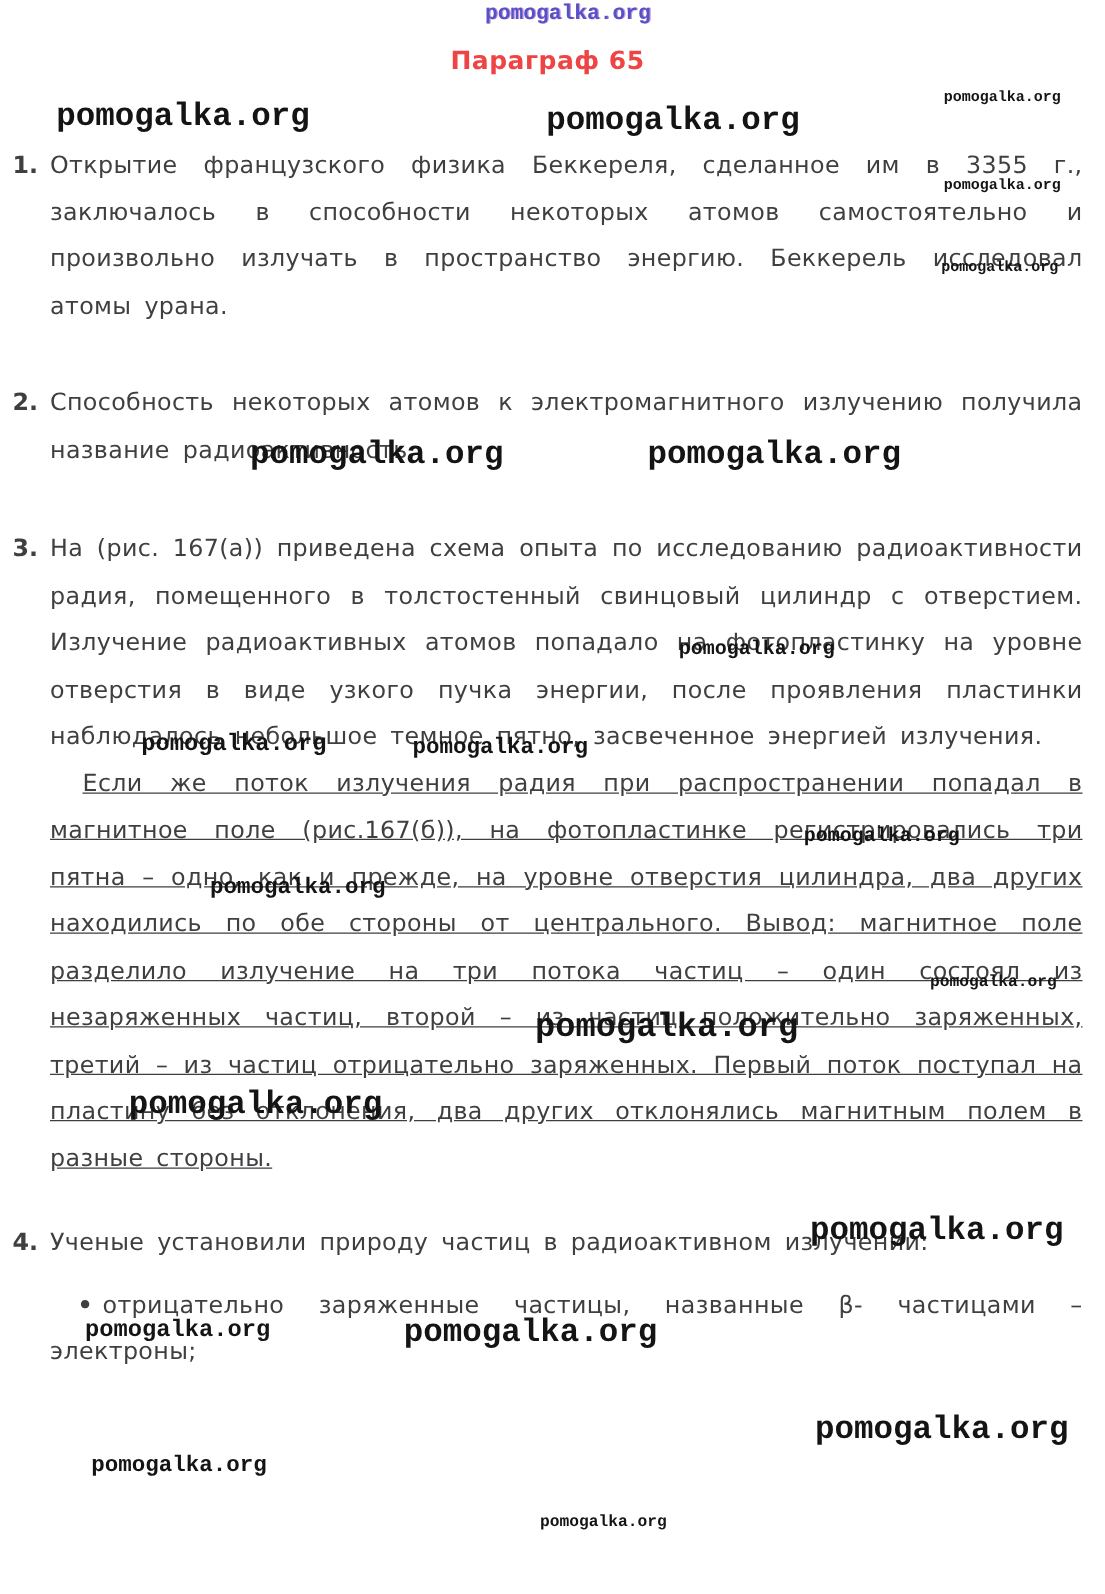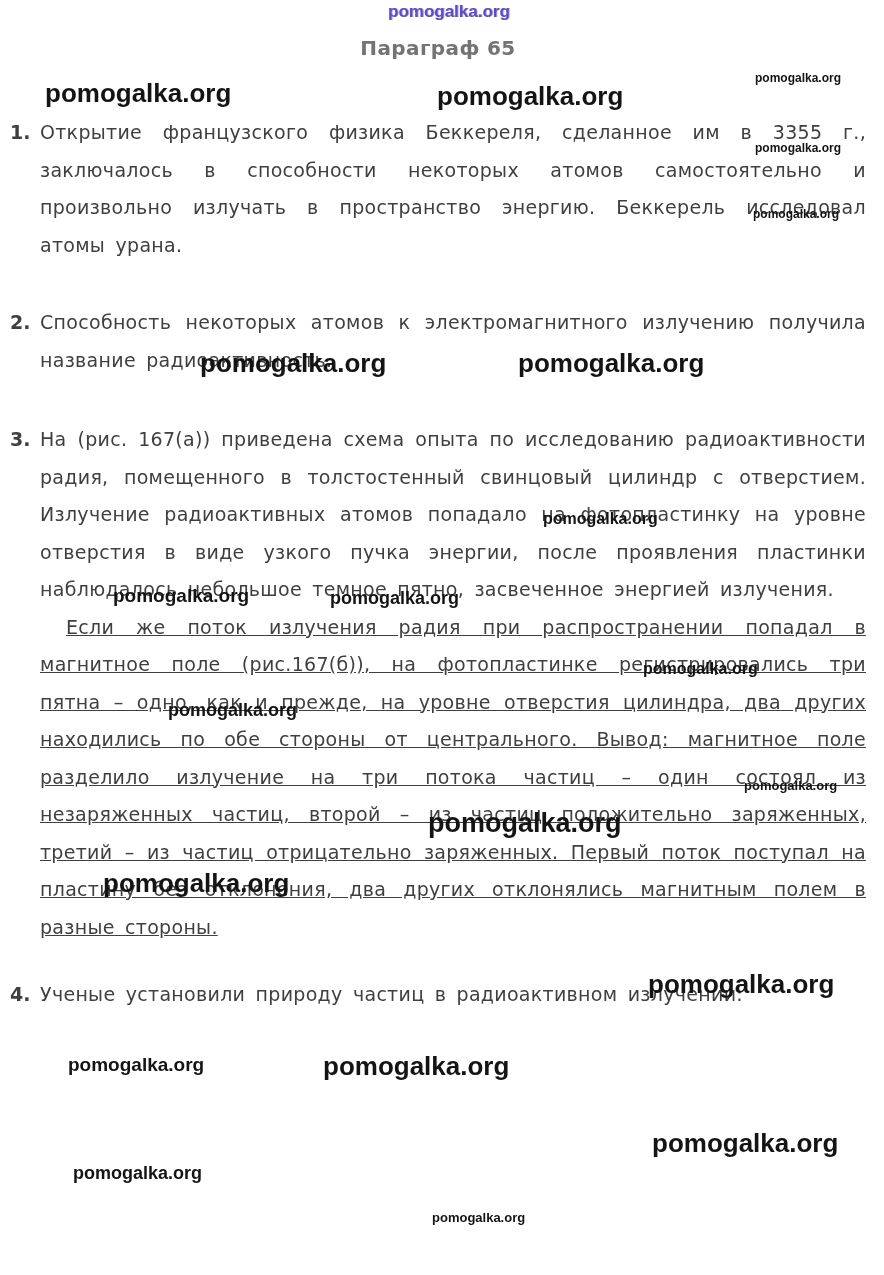--- a/index.html
+++ b/index.html
@@ -13,40 +13,40 @@
     color:#3f3f42;
     font-size:19px;
     line-height:37.5px;
     padding:36px 18px 0 10px;
   }
   .title {
     text-align:center;
     font-weight:bold;
     font-size:20px;
     line-height:24px;
-    color:#737373;
+    color:#ef4444;
     letter-spacing:0.4px;
     margin:0 0 54px 0;
   }
   .item { position:relative; padding-left:30px; }
   .item .num { position:absolute; left:0; top:0; font-weight:bold; }
   .item p { margin:0; text-align:justify; word-spacing:4px; letter-spacing:0.3px; }
   .mb40 { margin-bottom:40px; }
   .mb42 { margin-bottom:42px; }
   .mb30 { margin-bottom:30px; }
   .mb32 { margin-bottom:32px; }
   .indent { text-indent:26px;text-decoration:underline; }
   .intro { margin-bottom:12px !important; }
   .bullet { margin-bottom:12px !important; }
   .bullet.b2 { margin-bottom:8px !important; }
   .bullet.last { margin-bottom:0 !important; }
   .dot { display:inline-block; width:20px; margin-left:22px; font-weight:bold; }
   .wm {
     position:absolute;
-    font-family:Liberation Sans, sans-serif;
+    font-family:Liberation Mono, monospace;
     font-weight:bold;
     color:#141414;
     white-space:nowrap;
     line-height:1;
     z-index:5;
   }
   .wm-blue {
     color:#5552c8;
     text-shadow:1px 0 0 rgba(160,70,190,0.55);
   }
@@ -93,15 +93,16 @@
 
   <div class="item mb30">
     <span class="num">3.</span>
     <p>На (рис. 167(а)) приведена схема опыта по исследованию радиоактивности радия, помещенного в толстостенный свинцовый цилиндр с отверстием. Излучение радиоактивных атомов попадало на фотопластинку на уровне отверстия в виде узкого пучка энергии, после проявления пластинки наблюдалось небольшое темное пятно, засвеченное энергией излучения.</p>
     <p class="indent">Если же поток излучения радия при распространении попадал в магнитное поле (рис.167(б)), на фотопластинке регистрировались три пятна – одно, как и прежде, на уровне отверстия цилиндра, два других находились по обе стороны от центрального. Вывод: магнитное поле разделило излучение на три потока частиц – один состоял из незаряженных частиц, второй – из частиц положительно заряженных, третий – из частиц отрицательно заряженных. Первый поток поступал на пластину без отклонения, два других отклонялись магнитным полем в разные стороны.</p>
   </div>
 
   <div class="item mb32">
     <span class="num">4.</span>
     <p class="intro">Ученые установили природу частиц в радиоактивном излучении:</p>
+    <p class="bullet b2"><span class="dot">•</span><span>отрицательно заряженные частицы, названные β- частицами – электроны;</span></p>
   </div>
 
 </div>
 
 </body></html>

